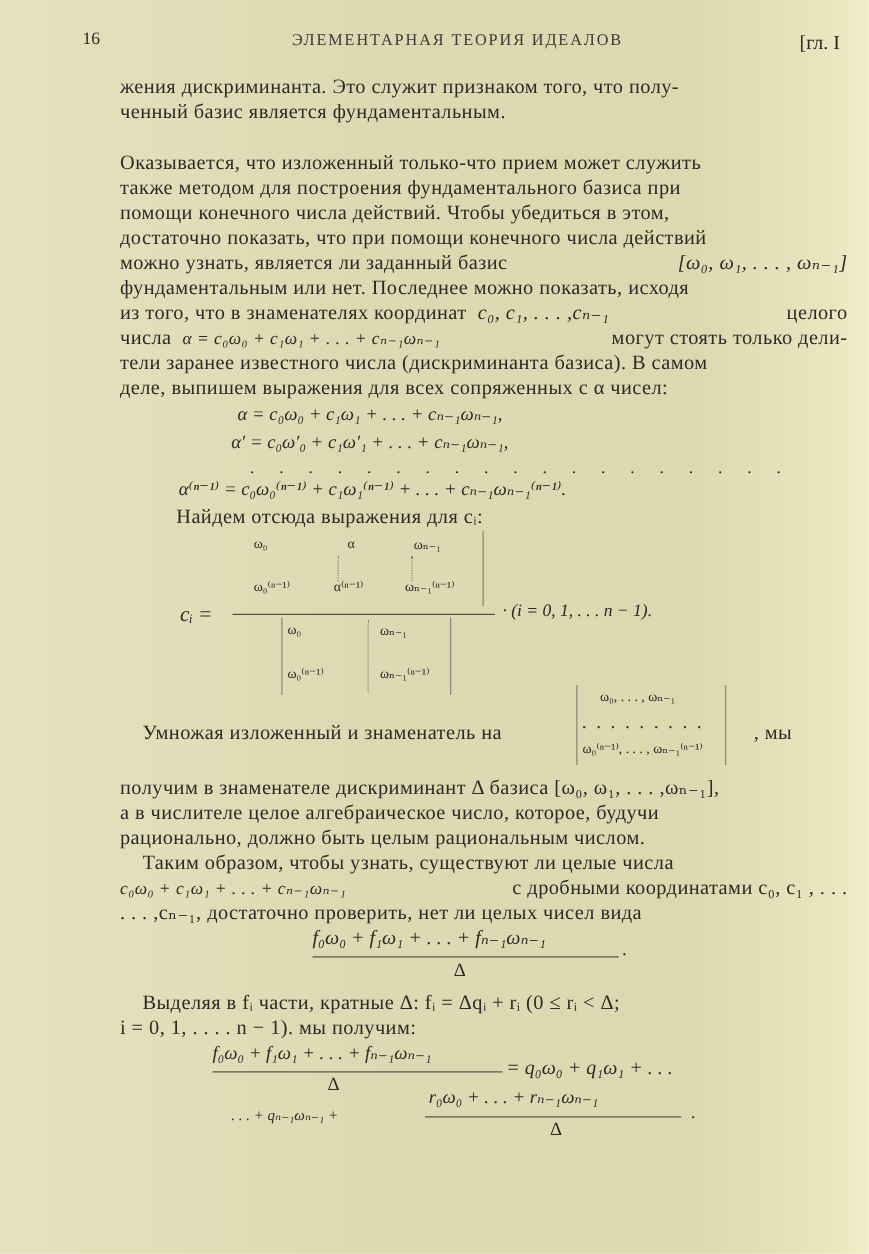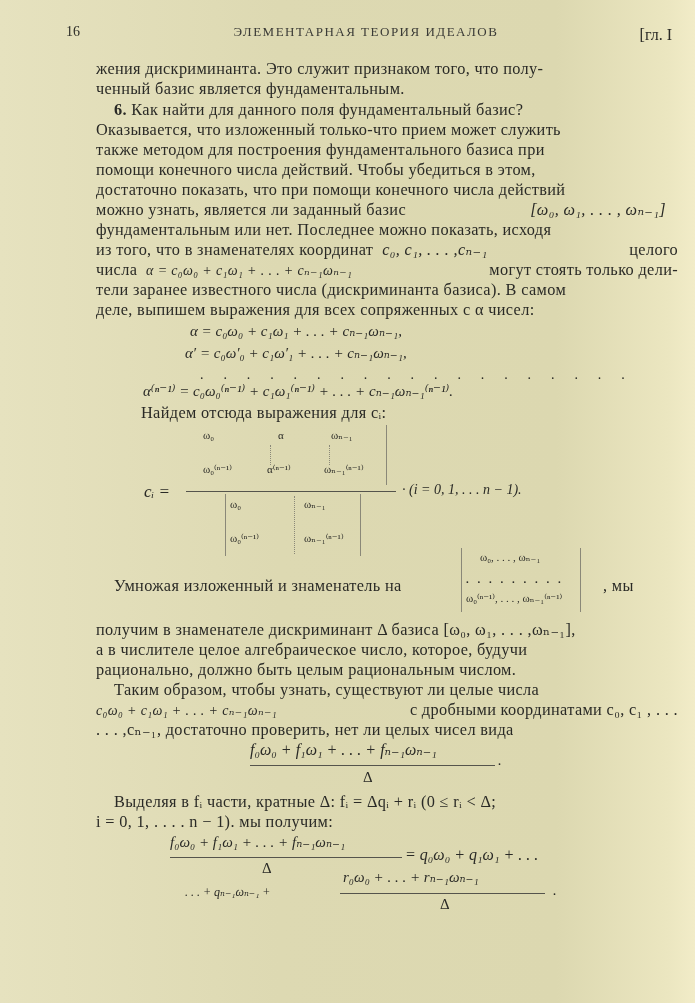--- a/index.html
+++ b/index.html
@@ -31,31 +31,27 @@
 
   <div class="hdr">
     <span class="pn">16</span>
     <span class="ti">ЭЛЕМЕНТАРНАЯ ТЕОРИЯ ИДЕАЛОВ</span>
     <span class="ch">[гл. I</span>
   </div>
 
   <div class="ln j" style="top:59px">жения дискриминанта. Это служит признаком того, что полу-</div>
   <div class="ln last" style="top:79px">ченный базис является фундаментальным.</div>
 
-  <div class="ln ind" style="top:100px">
-    <b>6.</b>
-    <span>Как найти для данного поля фундаментальный базис?</span>
-  </div>
   <div class="ln j" style="top:120px">Оказывается, что изложенный только-что прием может служить</div>
   <div class="ln j" style="top:140px">также методом для построения фундаментального базиса при</div>
   <div class="ln j" style="top:160px">помощи конечного числа действий. Чтобы убедиться в этом,</div>
   <div class="ln j" style="top:180px">достаточно показать, что при помощи конечного числа действий</div>
   <div class="ln last" style="top:200px">
     <span>можно узнать, является ли заданный базис</span>&nbsp;
-    <span class="m" style="position:absolute;right:12px">[ω₀, ω₁, . . . , ωₙ₋₁]</span>
+    <span class="m" style="position:absolute;right:0">[ω₀, ω₁, . . . , ωₙ₋₁]</span>
   </div>
   <div class="ln j" style="top:220px">фундаментальным или нет. Последнее можно показать, исходя</div>
   <div class="ln last" style="top:240px">
     <span>из того, что в знаменателях координат</span>&nbsp;
     <span class="m">c₀, c₁, . . . ,cₙ₋₁</span>
     <span style="position:absolute;right:0">целого</span>
   </div>
   <div class="ln last" style="top:260px">
     <span>числа</span>&nbsp;
     <span class="m" style="font-size:14px">α = c₀ω₀ + c₁ω₁ + . . . + cₙ₋₁ωₙ₋₁</span>

